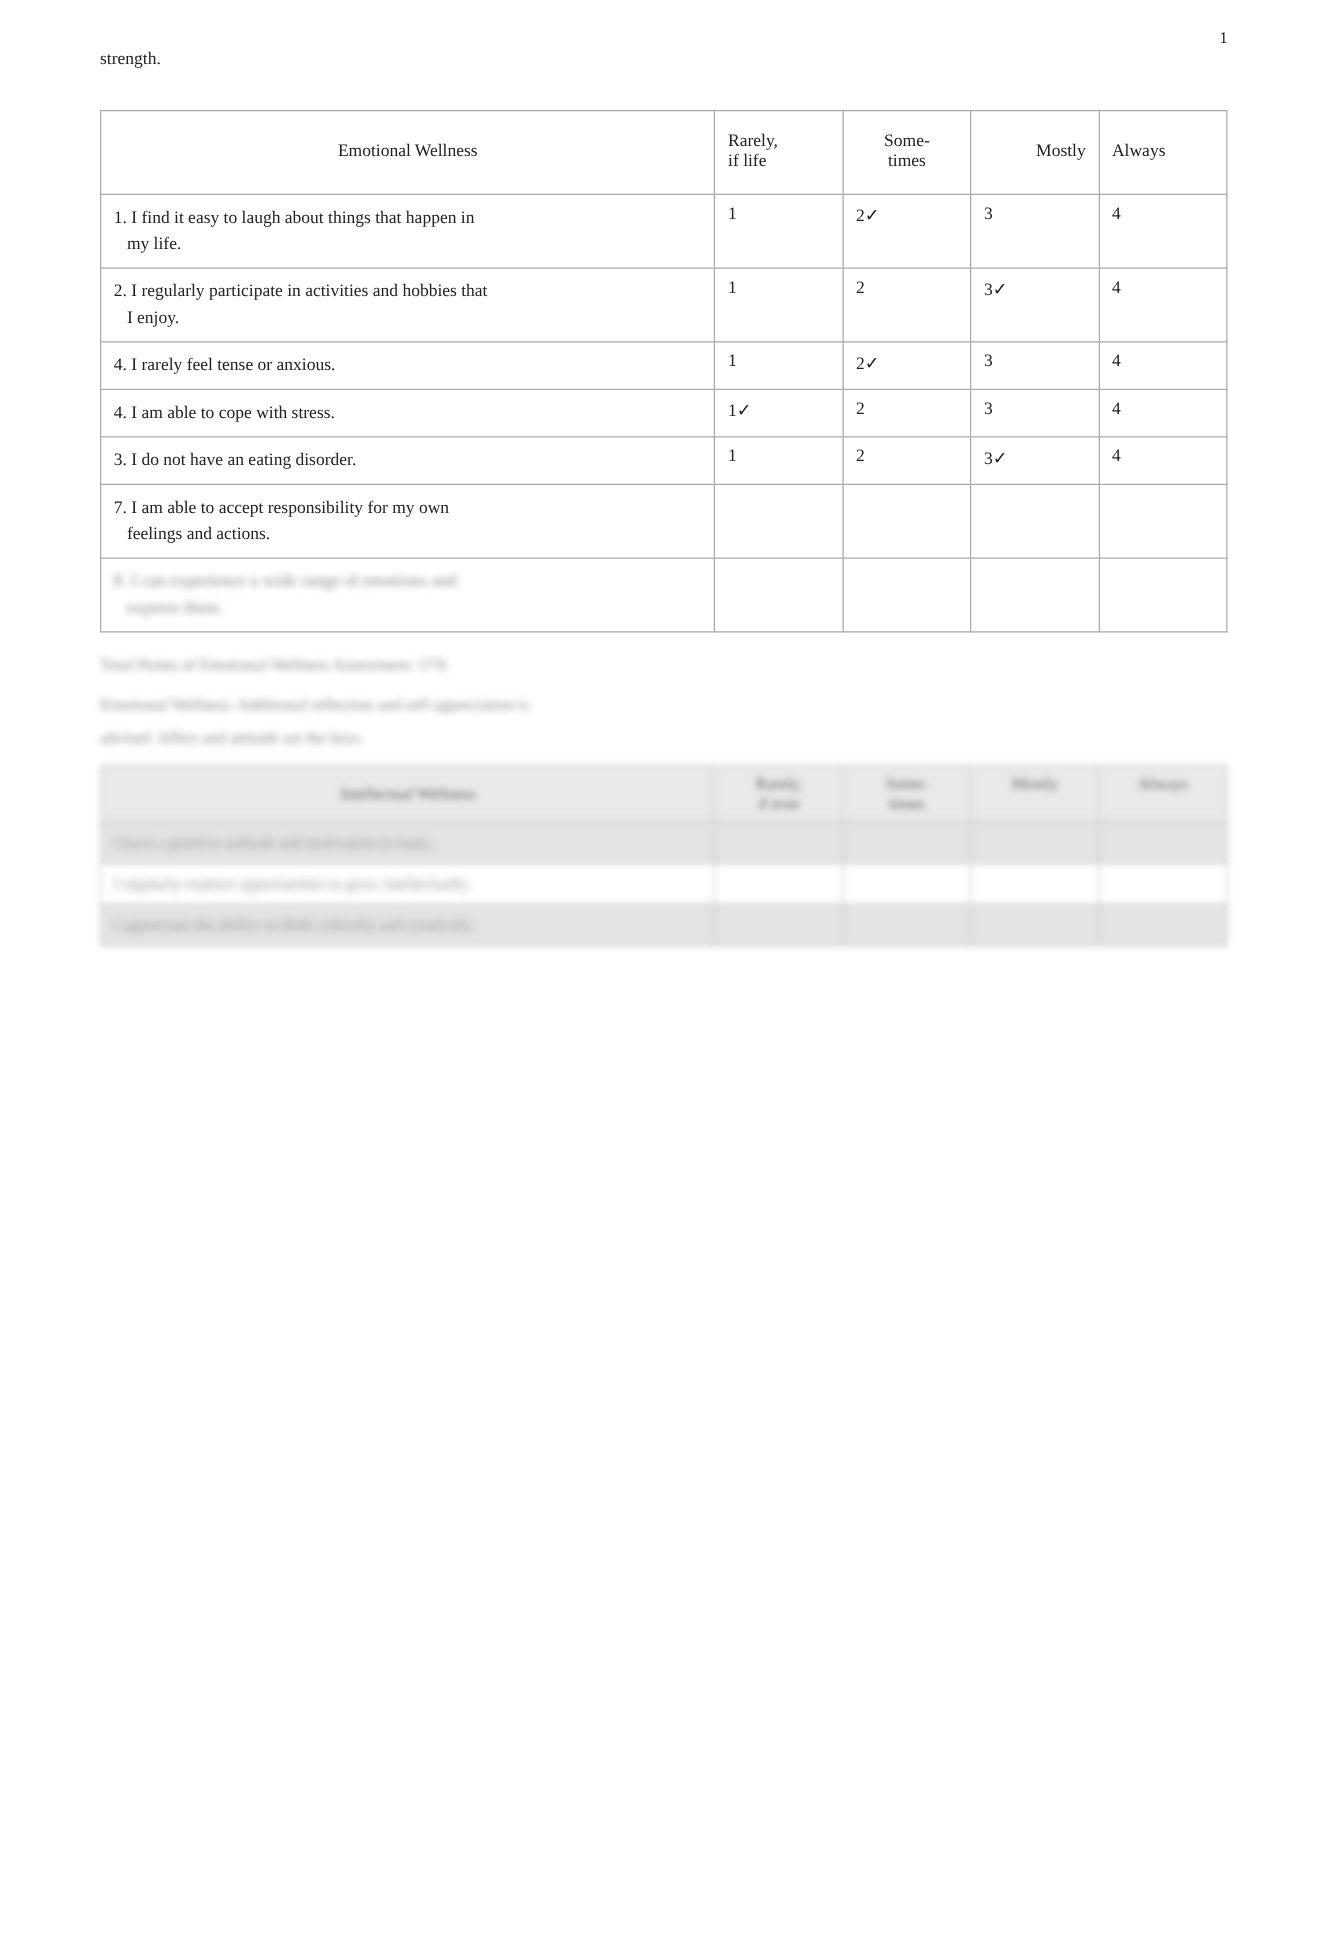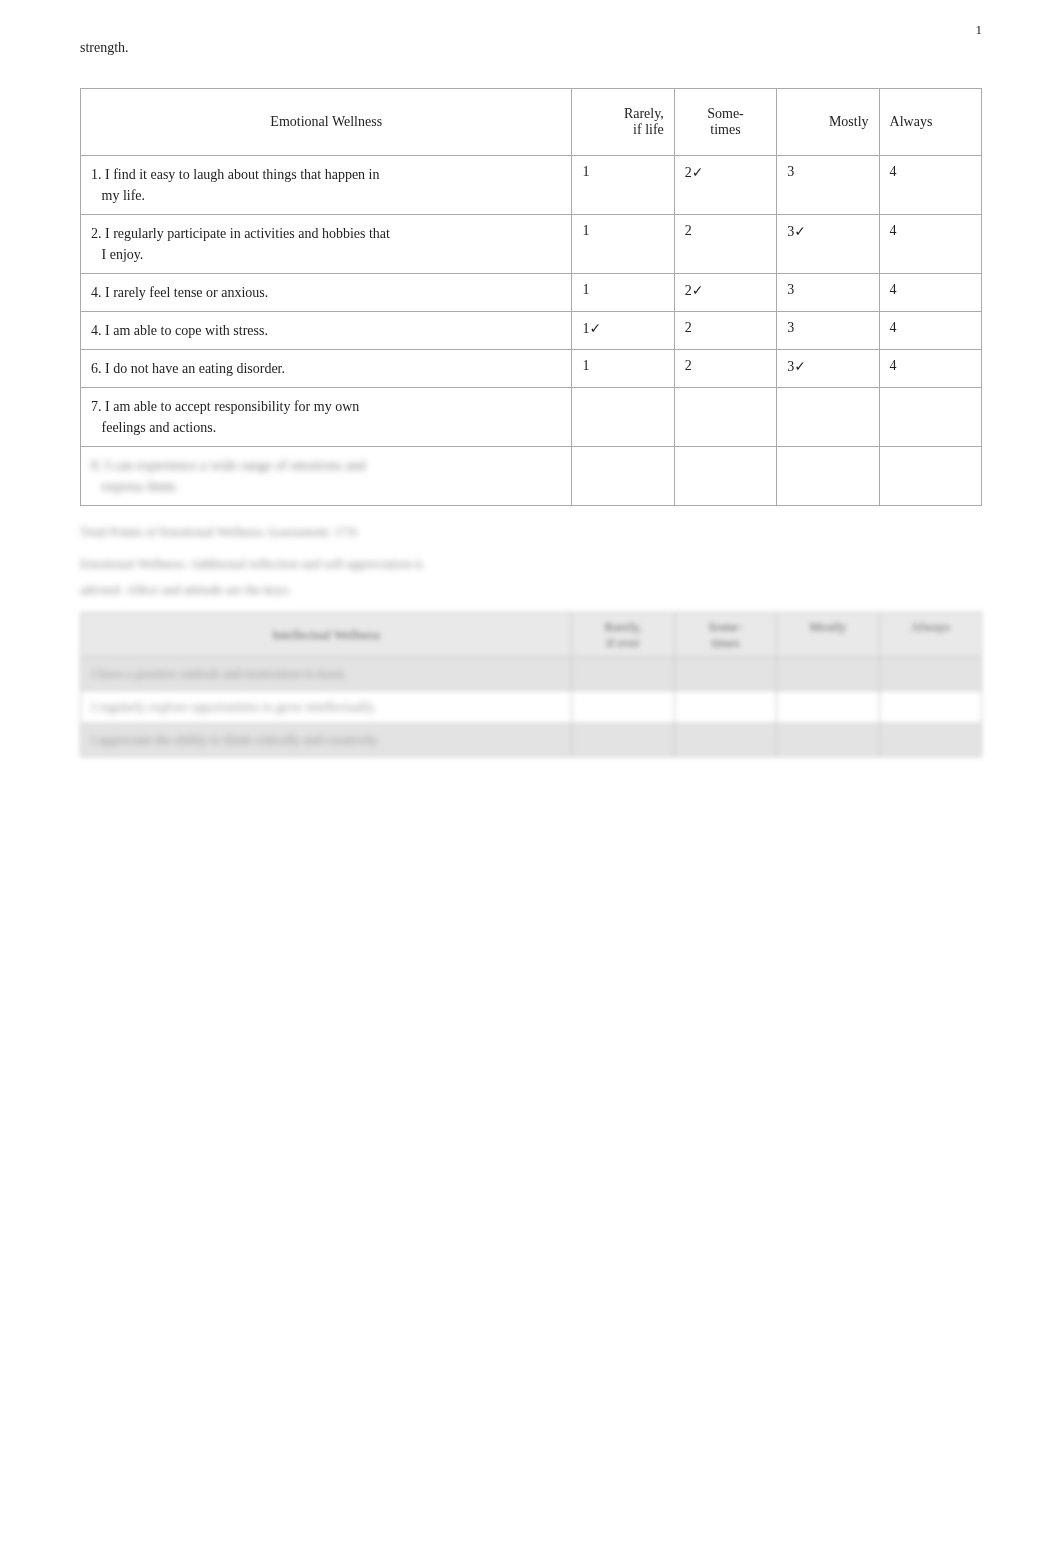--- a/index.html
+++ b/index.html
@@ -54,21 +54,21 @@
       text-align: center;
       vertical-align: middle;
       font-weight: normal;
       background: #fff;
       width: 48%;
       padding: 25px 10px;
     }
 
     .wellness-table .col-rarely {
       width: 10%;
-      text-align: right;
+      text-align: left;
     }
 
     .wellness-table .col-sometimes {
       width: 10%;
       text-align: center;
     }
 
     .wellness-table .col-mostly {
       width: 10%;
       text-align: right;
@@ -190,21 +190,21 @@
     <tr>
       <td class="question-cell">4. I am able to cope with stress.</td>
       <td class="value-cell">1✓</td>
       <td class="value-cell">2</td>
       <td class="value-cell">3</td>
       <td class="value-cell">4</td>
     </tr>
 
 
     <tr>
-      <td class="question-cell">6. I do not have an eating disorder.</td>
+      <td class="question-cell">3. I do not have an eating disorder.</td>
       <td class="value-cell">1</td>
       <td class="value-cell">2</td>
       <td class="value-cell">3✓</td>
       <td class="value-cell">4</td>
     </tr>
 
     <tr>
       <td class="question-cell">
         7. I am able to accept responsibility for my own<br>&nbsp;&nbsp;&nbsp;feelings and actions.
       </td>

